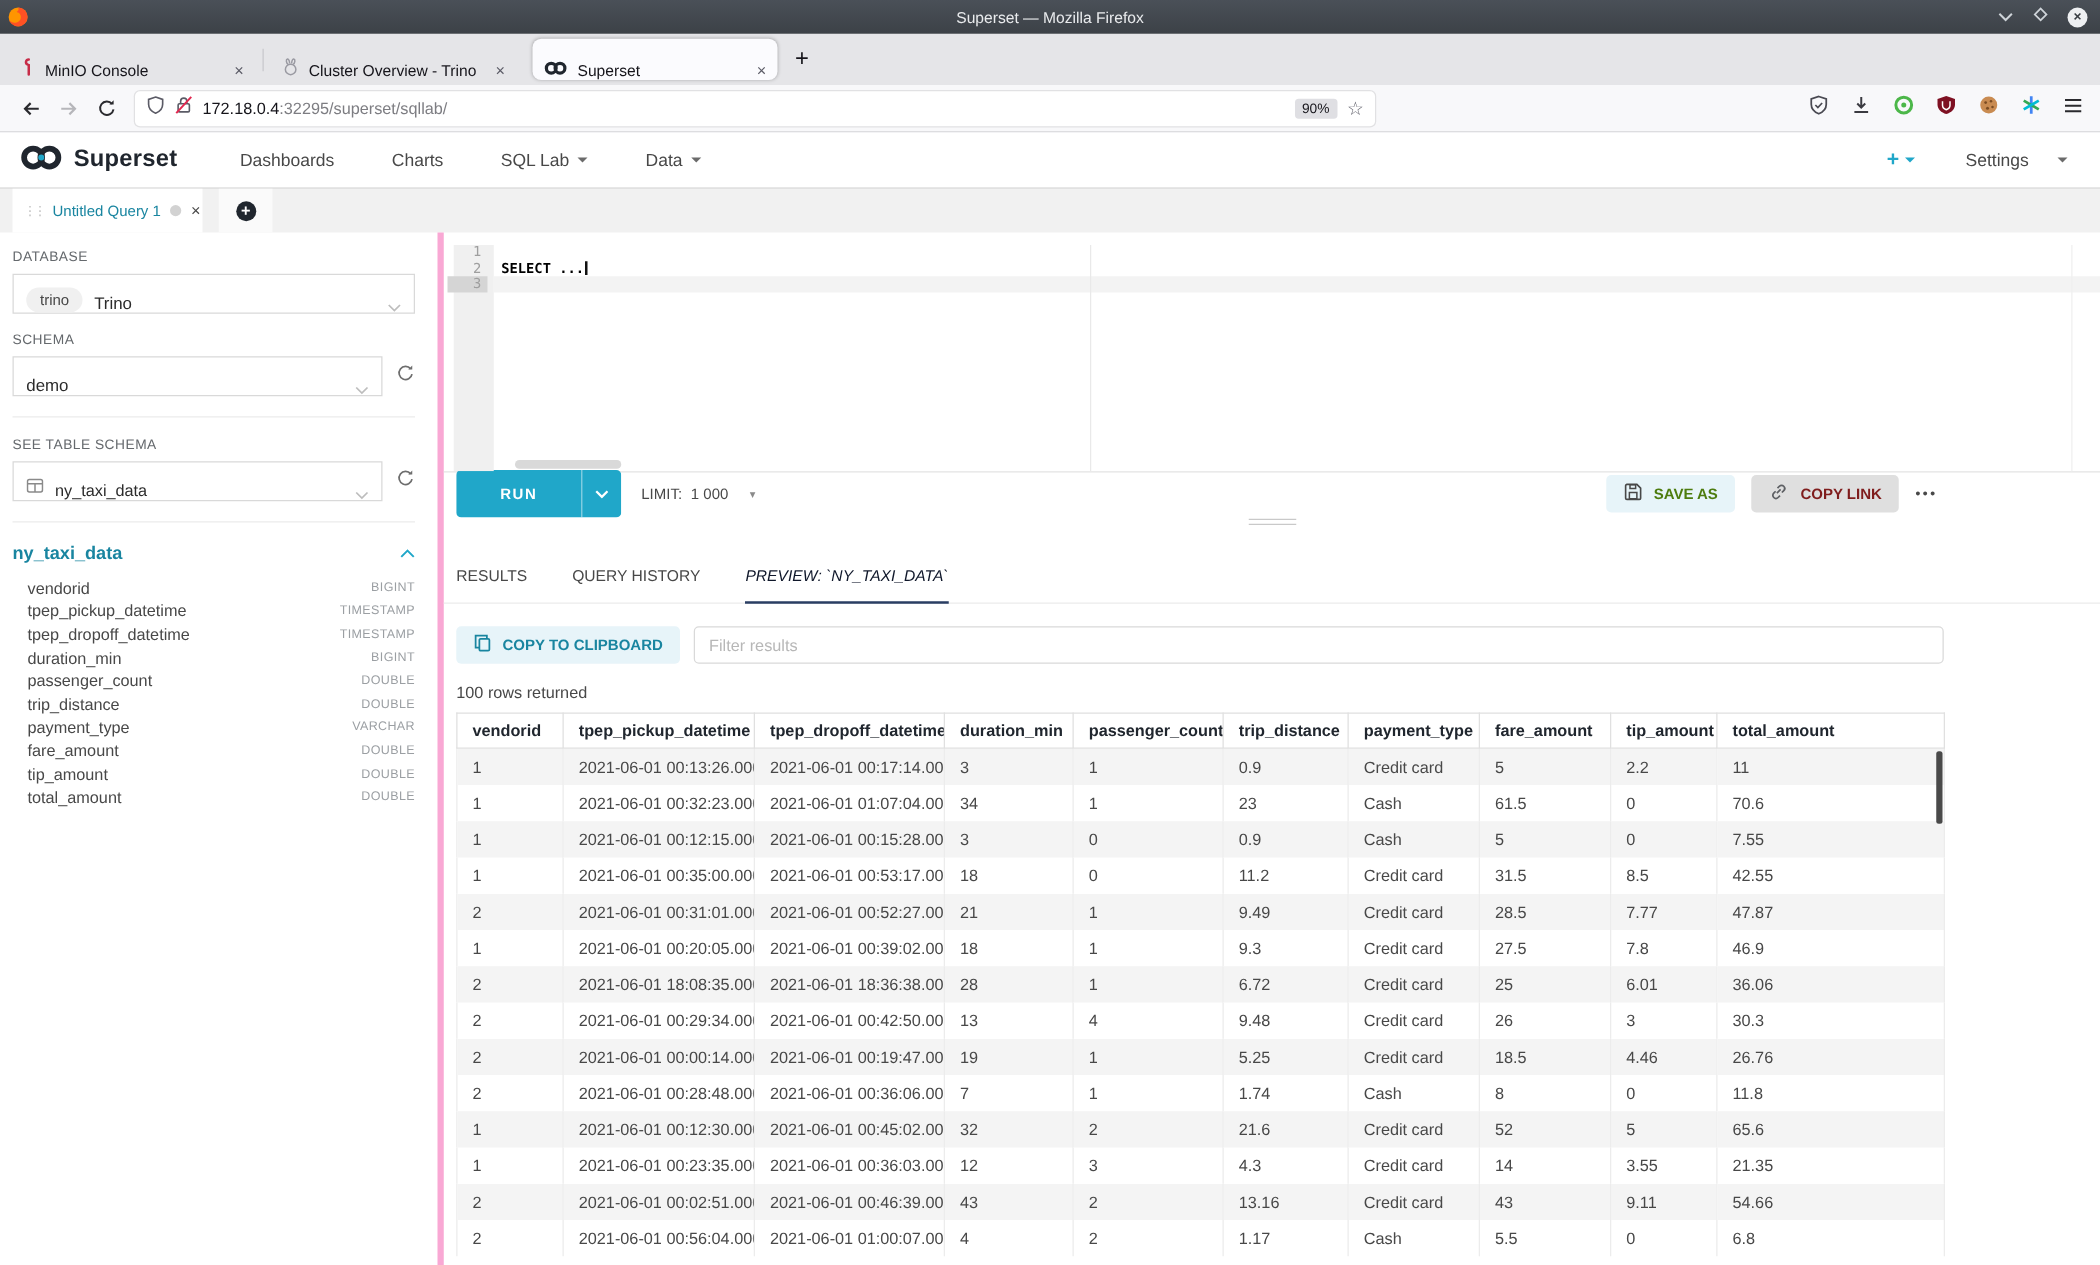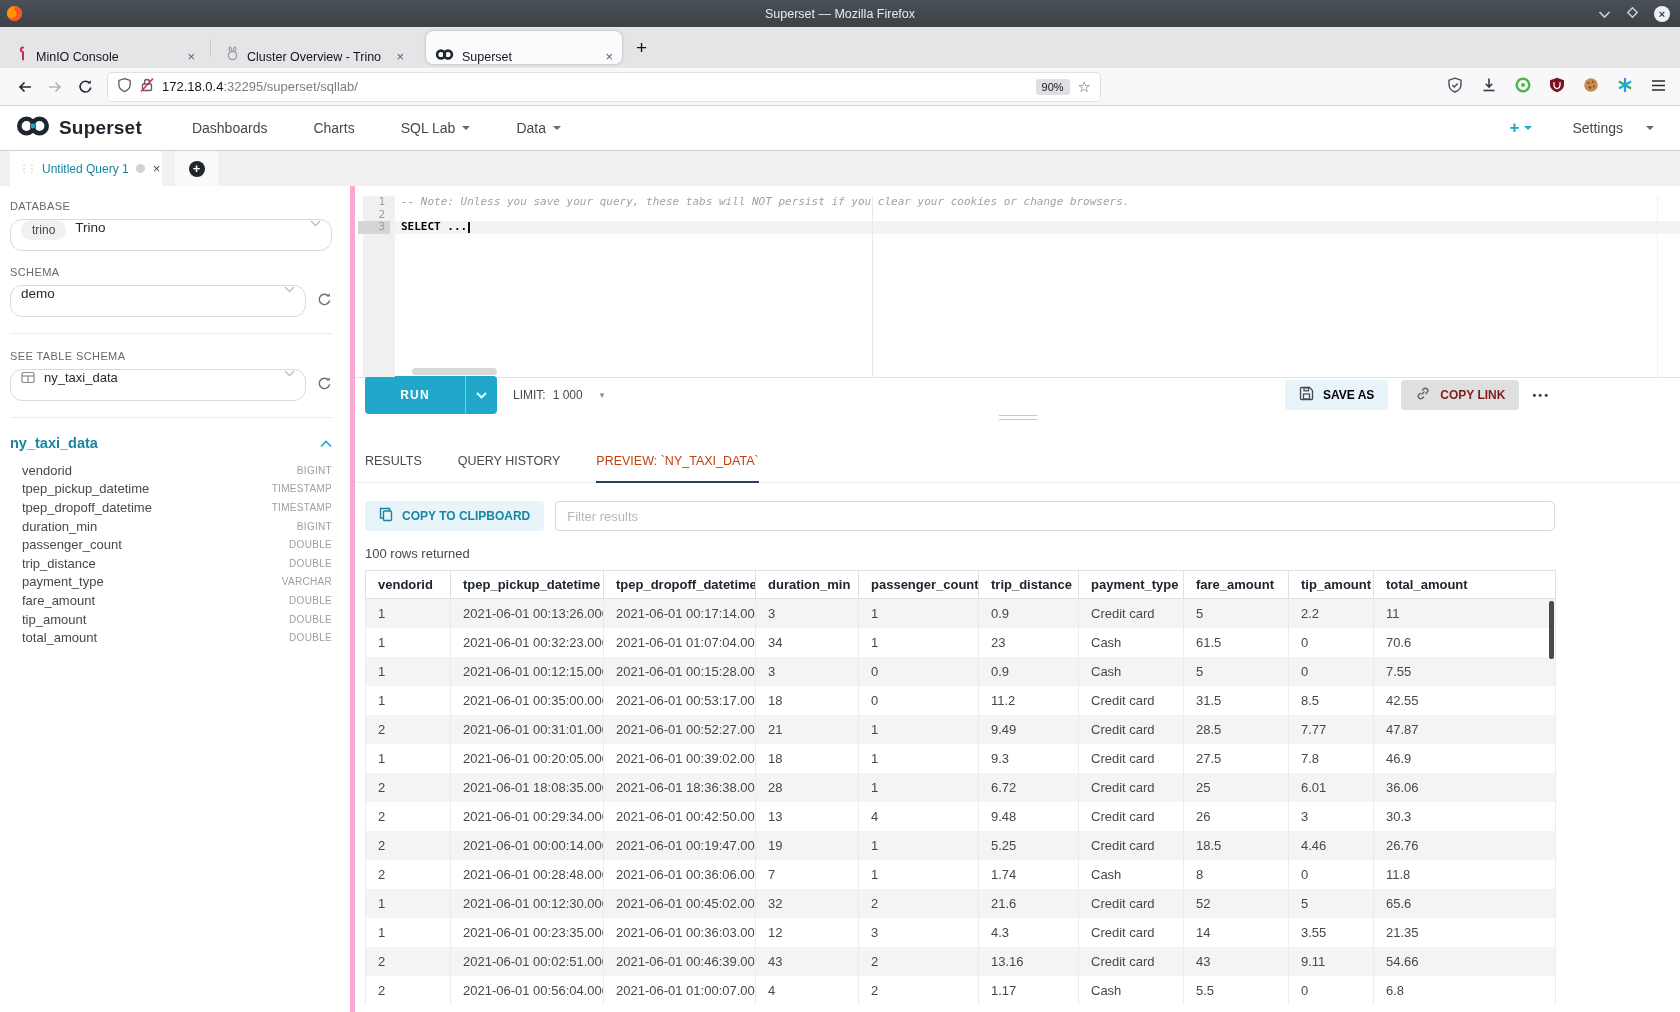--- a/index.html
+++ b/index.html
@@ -54,21 +54,21 @@
   .qtab-dot { width:9px; height:9px; border-radius:50%; background:#d2d2d2; flex:none; }
   .qtab-close { color:#484848; font-size:13px; margin-left:1px; }
   .qtab-add { width:43px; background:#fafafa; margin-left:13px; display:flex; align-items:center; justify-content:center; }
   .plus-circle { width:16px; height:16px; border-radius:50%; background:#20262e; color:#fff; font-size:13px; line-height:15px; text-align:center; font-weight:bold; }
 
   
   .main { display:flex; height:826px; }
   .sidebar { width:355px; flex:none; border-right:5px solid #f9a8d4; padding:14px 18px 0 10px; }
   .side-label { font-size:11px; color:#65696d; letter-spacing:.4px; margin:0 0 7px; }
   .select-row { display:flex; align-items:center; gap:11px; }
-  .select { flex:1; height:32px; border:1px solid #d9d9d9; border-radius:12px; background:#fff; display:flex; align-items:flex-start; gap:9px; padding:0 10px; }
+  .select { flex:1; height:32px; border:1px solid #d9d9d9; border-radius:0; background:#fff; display:flex; align-items:flex-end; gap:9px; padding:0 10px; }
   .badge { background:#f0f0f0; border-radius:10px; padding:3px 11px; font-size:12px; color:#484848; }
   .sel-text { font-size:13.5px; color:#2b2b2b; }
   .sel-chevron { margin-left:auto; display:flex; }
   .side-gap { height:15px; }
   .divider { height:1px; background:#ececec; margin:16px 0; }
   .schema-head { display:flex; align-items:center; justify-content:space-between; margin:2px 0 9px; }
   .schema-title { color:#1985a0; font-weight:bold; font-size:14.5px; }
   .col-row { display:flex; justify-content:space-between; align-items:center; height:18.6px; padding-left:12px; }
   .col-name { font-size:13px; color:#484848; }
   .col-type { font-size:10px; color:#9b9fa3; letter-spacing:.3px; }
@@ -91,31 +91,31 @@
 
   
   .sql-toolbar { height:35px; border-top:1px solid #e3e3e3; display:flex; align-items:center; padding:0 10px; gap:16px; }
   .run-btn { display:flex; height:38px; border-radius:4px; overflow:hidden; flex:none; }
   .run-main { width:100px; background:#20a7c9; color:#fff; font-size:12px; font-weight:bold; letter-spacing:1.2px; display:flex; align-items:center; justify-content:center; }
   .run-caret { width:32px; background:#20a7c9; border-left:1px solid rgba(255,255,255,.4); display:flex; align-items:center; justify-content:center; }
   .limit { font-size:12px; color:#484848; display:flex; align-items:center; gap:7px; }
   .limit-caret { margin-left:10px; color:#8a8a8a; font-size:9px; }
   .toolbar-right { margin-left:auto; display:flex; align-items:center; gap:13px; margin-right:120px; }
   .btn-soft { height:30px; border-radius:4px; display:flex; align-items:center; gap:9px; padding:0 14px; font-size:12px; font-weight:bold; }
-  .btn-saveas { background:#e7f4f9; color:#000000; }
+  .btn-saveas { background:#e7f4f9; color:#4d7c0f; }
   .btn-copylink { background:#dfdfdf; color:#7f1d1d; }
   .more-dots { color:#484848; font-size:11px; letter-spacing:2px; font-weight:bold; }
 
   .drag-handle { height:10px; display:flex; flex-direction:column; align-items:center; justify-content:center; gap:3px; }
   .drag-line { width:38px; height:1px; background:#c9c9c9; }
 
   
   .south-tabs { display:flex; gap:36px; margin-top:32px; padding-left:10px; font-size:12.5px; color:#484848; border-bottom:1px solid #ececec; }
   .stab { padding-bottom:14px; position:relative; white-space:nowrap; }
-  .stab.active { color:#c2410c; }
+  .stab.active { color:#0f172a;font-style:italic; }
   .stab.active::after { content:""; position:absolute; left:0; right:0; bottom:-1px; height:2px; background:#2a3e63; }
   .south-controls { display:flex; gap:11px; margin:18px 0 0 10px; width:1190px; }
   .btn-copyclip { background:#e7f4f9; color:#1985a0; flex:none; }
   .filter-input { flex:1; height:30px; border:1px solid #d9d9d9; border-radius:4px; font-size:13px; color:#484848; padding:0 11px; font-family:"Liberation Sans", sans-serif; outline:none; }
   .filter-input::placeholder { color:#b7b7b7; }
   .rows-returned { font-size:13px; color:#484848; margin:15px 0 9px 10px; }
 
   
   .result-wrap { position:relative; width:1190px; margin-left:10px; }
   table.results { border-collapse:collapse; width:1190px; table-layout:fixed; }
@@ -395,21 +395,20 @@
     <div class="editor">
       <div class="gutter">
         <span class="gutter-num" style="top:0">1</span>
         <span class="gutter-num" style="top:12.5px">2</span>
         <span class="gutter-num active" style="top:25px">3</span>
       </div>
       <div class="active-line-bg"></div>
       <div class="ruler"></div>
       <div class="ruler2"></div>
       <div class="code-lines">
-        <div class="code-line comment">-- Note: Unless you save your query, these tabs will NOT persist if you clear your cookies or change browsers.</div>
         <div class="code-line"></div>
         <div class="code-line sql"><span>SELECT ...</span><span class="cursor"></span></div>
       </div>
       <div class="hscroll-thumb"></div>
     </div>
 
     <div class="sql-toolbar">
       <div class="run-btn">
         <span class="run-main">RUN</span>
         <span class="run-caret">

